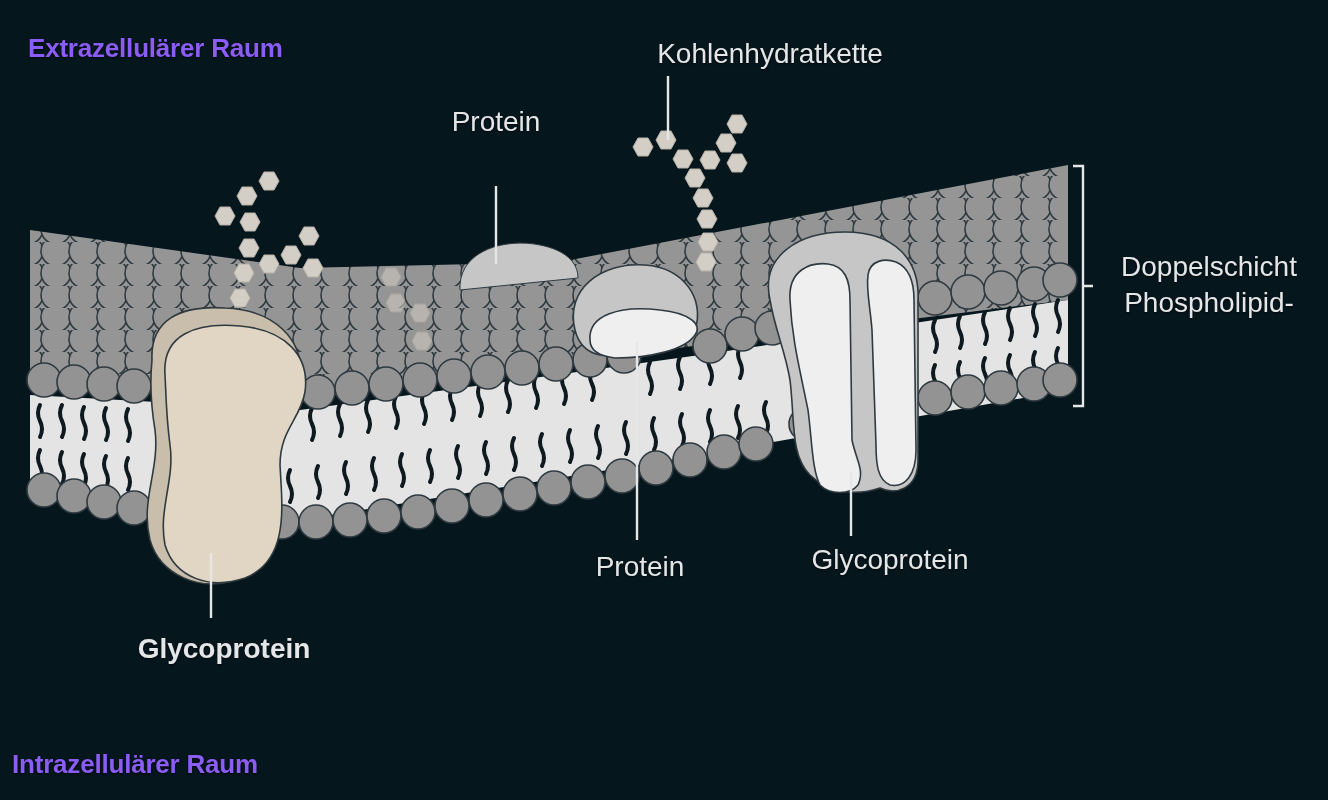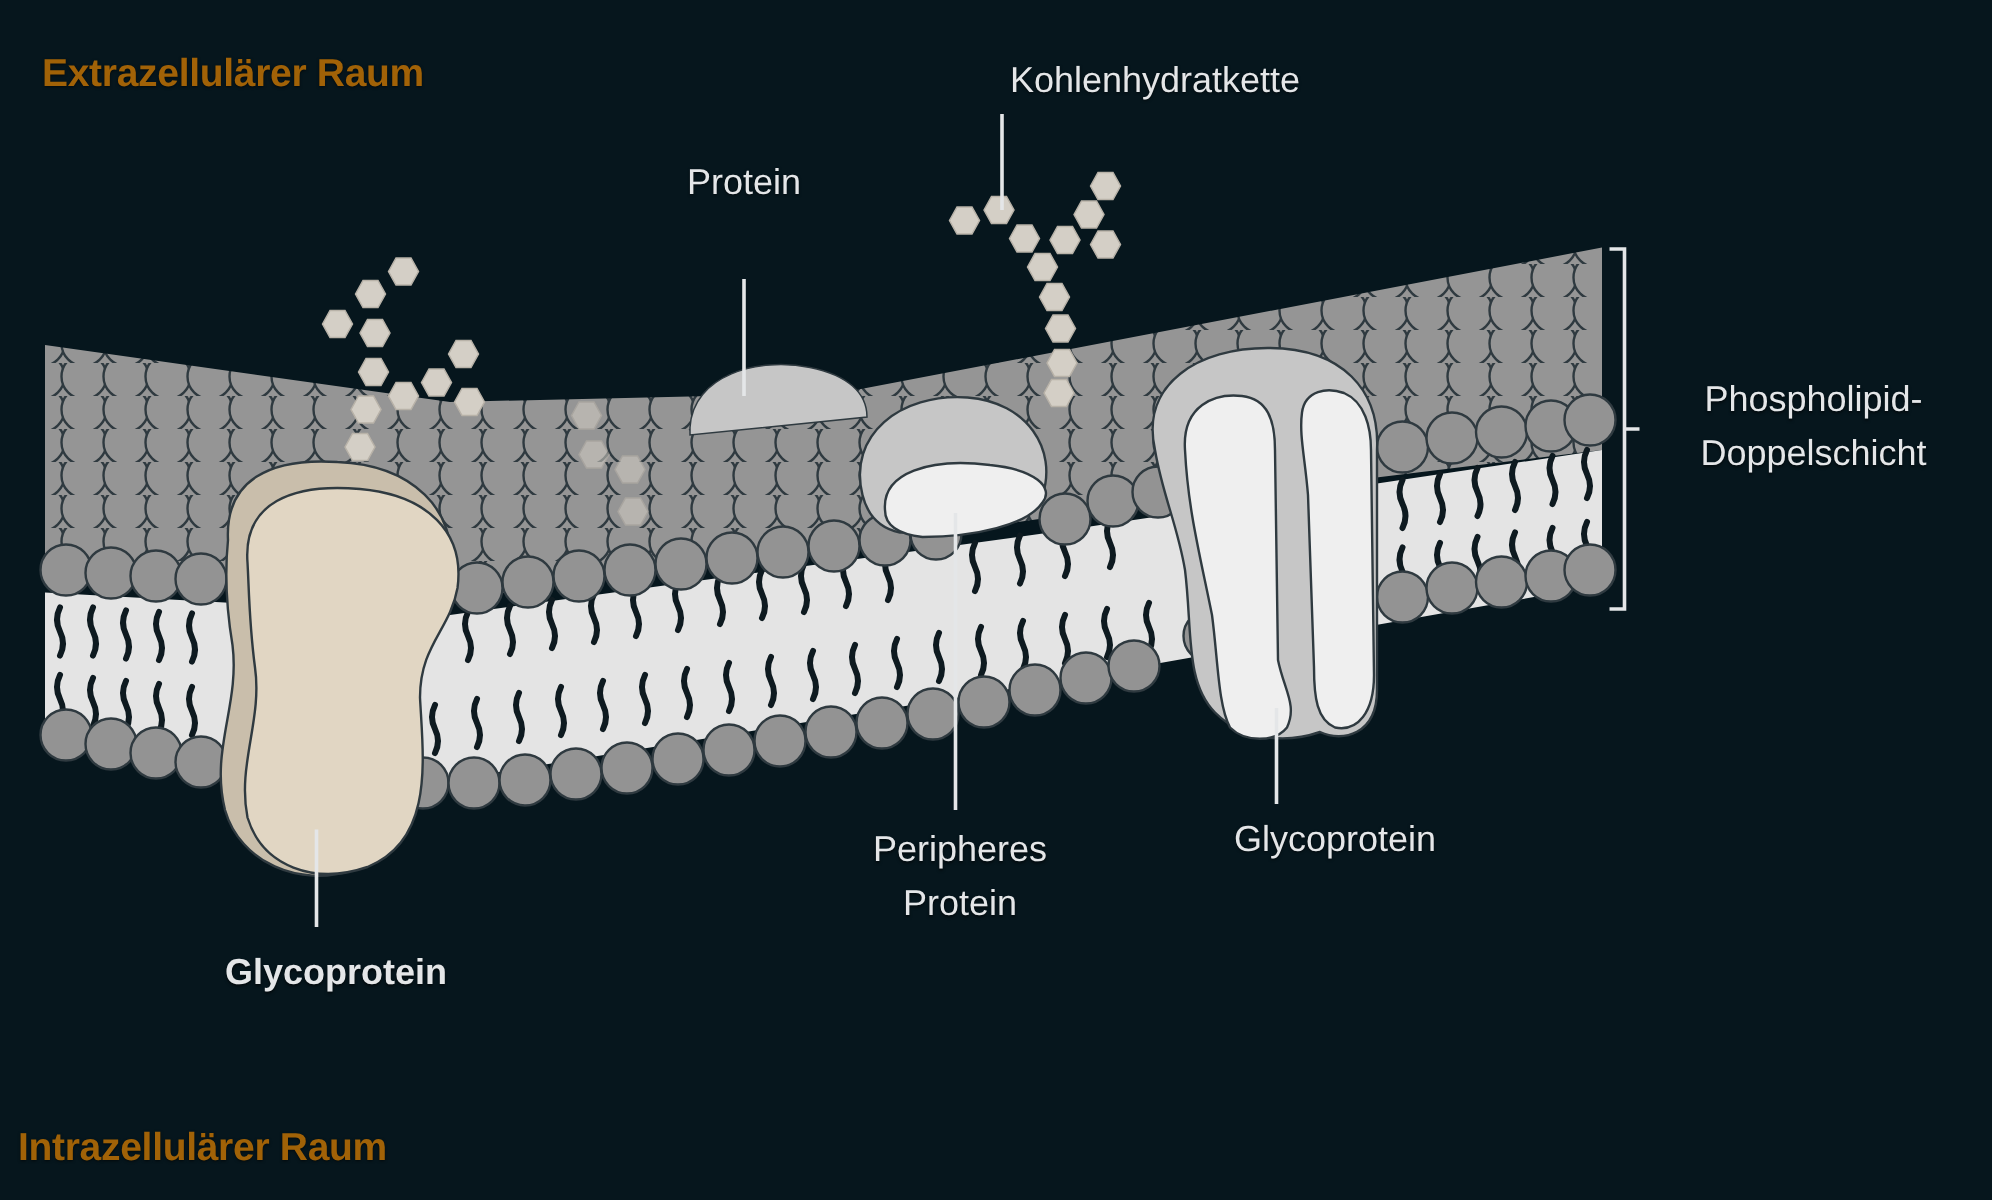--- a/index.html
+++ b/index.html
@@ -4,25 +4,25 @@
 <style>
   html, body { margin: 0; padding: 0; }
   body {
     width: 1328px; height: 800px; overflow: hidden;
     background: #06161d;
     font-family: "Liberation Sans", "DejaVu Sans", sans-serif;
     position: relative;
   }
   #stage { position: absolute; left: 0; top: 0; width: 1328px; height: 800px; }
   .region-title {
-    position: absolute; color: #a16207; font-weight: bold; font-size: 26px;
+    position: absolute; color: #8b5cf6; font-weight: bold; font-size: 26px;
     letter-spacing: -0.2px; text-shadow: 0 1px 2px rgba(0,0,0,0.6);
   }
   .label {
-    position: absolute; color: #e4e6e8; font-size: 24px; text-align: center;
+    position: absolute; color: #e4e6e8; font-size: 28px; text-align: center;
     line-height: 36px; white-space: nowrap; text-shadow: 0 1px 2px rgba(0,0,0,0.6);
   }
   .label span { display: block; }
 </style>
 </head>
 <body>
 
 <svg id="stage" viewBox="0 0 1328 800" xmlns="http://www.w3.org/2000/svg">
   <defs>
     <clipPath id="membraneClip">
@@ -224,21 +224,20 @@
 </svg>
 
 <div class="region-title" style="left:28px; top:33px;">Extrazellulärer Raum</div>
 <div class="region-title" style="left:12px; top:749px;">Intrazellulärer Raum</div>
 
 <div class="label" style="left:410px; top:104px; width:172px;">
   <span>Protein</span>
 </div>
 <div class="label" style="left:630px; top:36px; width:280px;">Kohlenhydratkette</div>
 <div class="label" style="left:1104px; top:249px; width:210px;">
+  <span>Doppelschicht</span>
   <span>Phospholipid-</span>
-  <span>Doppelschicht</span>
 </div>
 <div class="label" style="left:124px; top:631px; width:200px;font-weight:bold;">Glycoprotein</div>
 <div class="label" style="left:550px; top:549px; width:180px;">
-  <span>Peripheres</span>
   <span>Protein</span>
 </div>
 <div class="label" style="left:790px; top:542px; width:200px;">Glycoprotein</div>
 
 </body></html>

